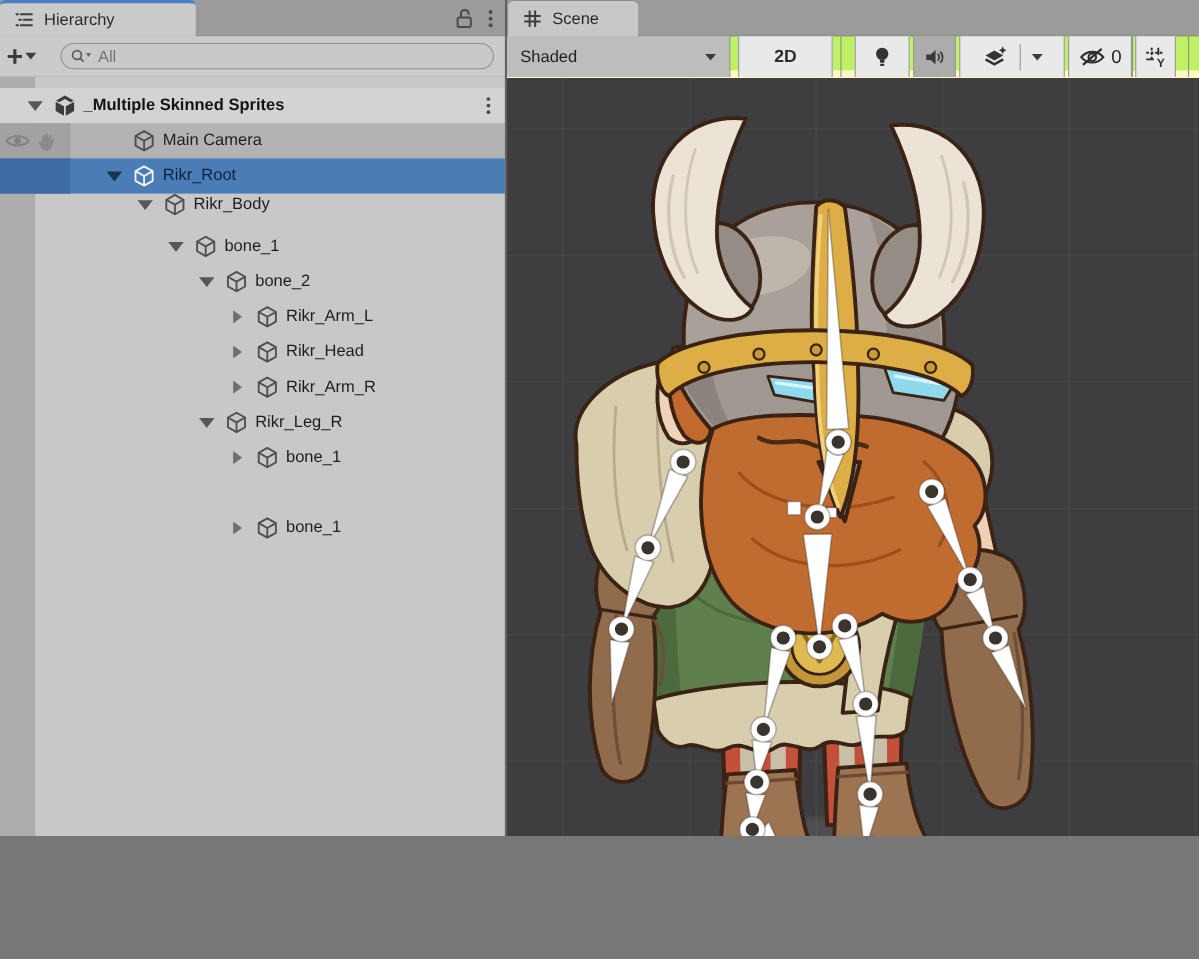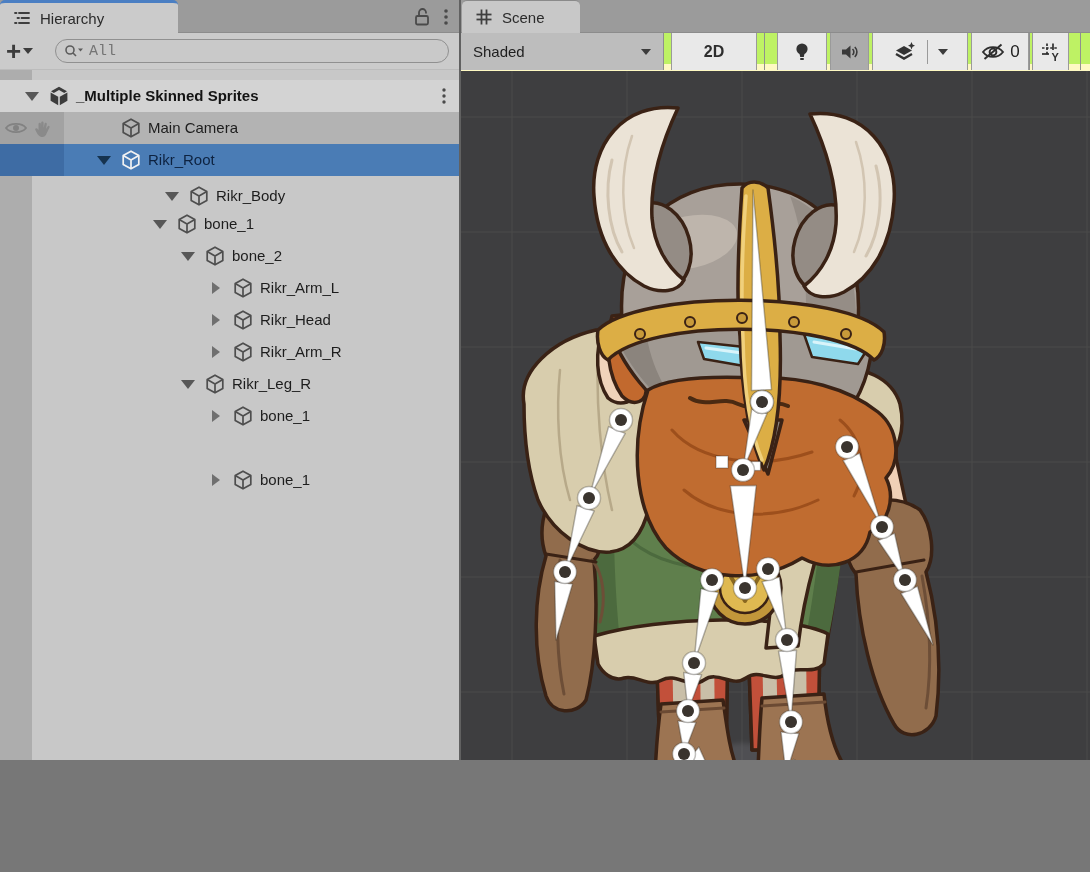--- a/index.html
+++ b/index.html
@@ -13,21 +13,21 @@
   #tab-hierarchy{left:0;width:178px;background:#cbcbcb;border-top:3px solid #4b7fc3;}
   #tab-scene{left:1px;width:118px;background:#c8c8c8;border-top:1px solid #8a8a8a;}
   .tabbar-right{position:absolute;right:10px;top:0;height:33px;display:flex;align-items:center;gap:12px;}
   .mini-icon{display:block;}
   
   #h-search-row{position:absolute;top:33px;left:0;right:0;height:37px;background:#cbcbcb;border-bottom:1px solid #bcbcbc;box-sizing:border-box;}
   #create-button{position:absolute;left:6px;top:5px;width:40px;height:26px;display:flex;align-items:center;gap:2px;cursor:default;}
   #create-plus{font-size:26px;font-weight:bold;color:#3c3c3c;line-height:24px;}
   .caret{width:0;height:0;border-left:5px solid transparent;border-right:5px solid transparent;border-top:6px solid #3c3c3c;}
   #h-search-field{position:absolute;left:55px;right:10px;top:6px;height:24px;border:1px solid #909090;border-radius:12px;background:#c9c9c9;display:flex;align-items:center;padding:0 8px;box-sizing:border-box;gap:3px;}
-  #h-search-field input{flex:1;border:none;background:transparent;outline:none;font-size:15px;color:#0f172a;font-family:Liberation Mono, monospace;}
+  #h-search-field input{flex:1;border:none;background:transparent;outline:none;font-size:15px;color:#0f172a;font-family:Liberation Sans, sans-serif;}
   #h-search-field input::placeholder{color:#757575;opacity:1;}
   
   #h-tree{position:absolute;top:70px;left:0;right:0;bottom:0;background:#c8c8c8;overflow:hidden;}
   #gutter-strip{position:absolute;left:0;top:0;bottom:0;width:32px;background:#adadad;}
   .row{position:absolute;left:0;right:0;height:32px;}
   .row.hdr{background:#d3d3d3;}
   .row.hov{background:#b3b3b3;}
   .row.sel{background:#4a7cb5;}
   .gut{position:absolute;left:0;top:0;width:64px;height:32px;}
   .row.hov .gut{background:#a2a2a2;}
@@ -148,21 +148,21 @@
         </div>
         <div class="row sel" style="top: 74px;">
           <div class="gut"></div>
           <span class="tw exp" style="left: 96px;"></span>
           <span class="obj-ic" style="left: 120px;"><svg width="22" height="22" viewBox="0 0 22 22" fill="none" stroke="currentColor" stroke-width="1.7" stroke-linejoin="round">
               <path d="M11 2.2 L18.8 6.6 L18.8 15.4 L11 19.8 L3.2 15.4 L3.2 6.6 Z"></path>
               <path d="M3.2 6.6 L11 11 L18.8 6.6 M11 11 L11 19.8"></path>
             </svg></span>
           <span class="lbl" style="left: 148px;">Rikr_Root</span>
         </div>
-        <div class="row" style="top: 110px; margin-left: 40px;">
+        <div class="row" style="top: 100px;">
           <span class="tw exp" style="left: 124px;"></span>
           <span class="obj-ic" style="left: 148px;"><svg width="22" height="22" viewBox="0 0 22 22" fill="none" stroke="currentColor" stroke-width="1.7" stroke-linejoin="round">
               <path d="M11 2.2 L18.8 6.6 L18.8 15.4 L11 19.8 L3.2 15.4 L3.2 6.6 Z"></path>
               <path d="M3.2 6.6 L11 11 L18.8 6.6 M11 11 L11 19.8"></path>
             </svg></span>
           <span class="lbl" style="left: 176px;">Rikr_Body</span>
         </div>
         <div class="row" style="top: 138px;">
           <span class="tw exp" style="left: 152px;"></span>
           <span class="obj-ic" style="left: 176px;"><svg width="22" height="22" viewBox="0 0 22 22" fill="none" stroke="currentColor" stroke-width="1.7" stroke-linejoin="round">

